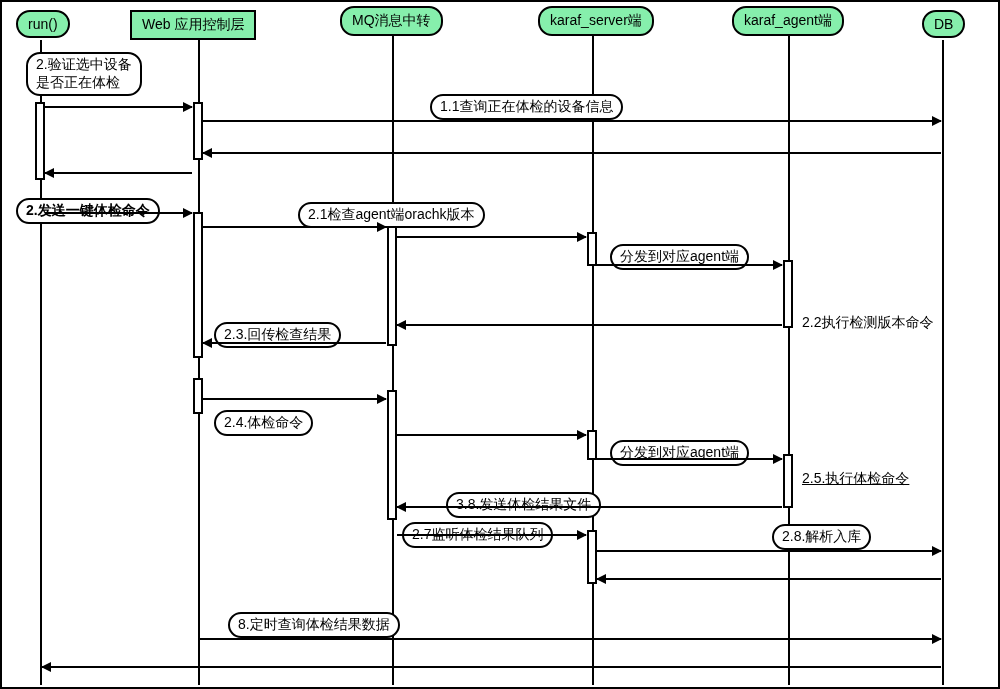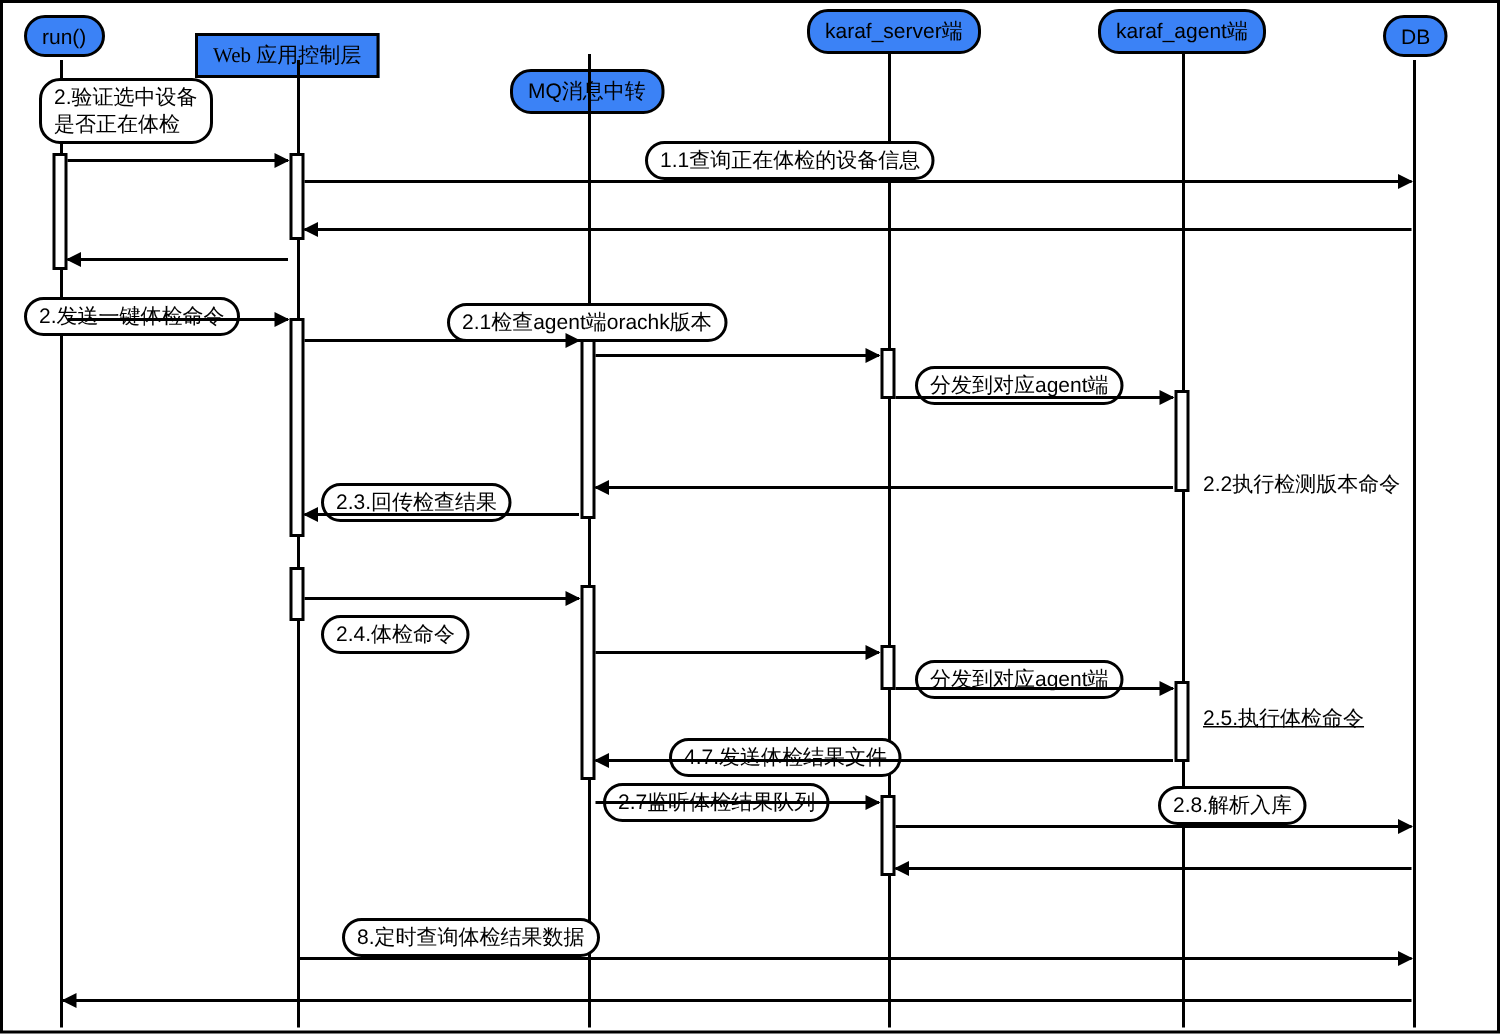--- a/index.html
+++ b/index.html
@@ -11,21 +11,21 @@
   }
   .canvas {
     position: relative;
     width: 1000px;
     height: 689px;
     border: 2px solid #000;
   }
   .participant {
     position: absolute;
     border: 2px solid #000;
-    background: #3b82f6;
+    background: #86efac;
     text-align: center;
     padding: 4px 10px;
     white-space: nowrap;
   }
   .participant.round { border-radius: 14px; }
   .lifeline {
     position: absolute;
     width: 2px;
     background: #000;
   }
@@ -63,22 +63,22 @@
   }
   .arrow.right::after { right: -1px; border-left: 10px solid #000; }
   .arrow.left::after { left: -1px; border-right: 10px solid #000; }
 </style>
 </head>
 <body>
 
 <div class="canvas">
 
   <div class="participant round" style="left:14px; top:8px;">run()</div>
-  <div class="participant" style="left:128px; top:20px;font-family:Liberation Serif, serif;">Web 应用控制层</div>
-  <div class="participant round" style="left:338px; top:4px;margin-top:40px;">MQ消息中转</div>
+  <div class="participant" style="left:128px; top:8px;">Web 应用控制层</div>
+  <div class="participant round" style="left:338px; top:4px;">MQ消息中转</div>
   <div class="participant round" style="left:536px; top:4px;">karaf_server端</div>
   <div class="participant round" style="left:730px; top:4px;">karaf_agent端</div>
   <div class="participant round" style="left:920px; top:8px;">DB</div>
 
   <div class="lifeline" style="left:38px; top:38px; height:645px;"></div>
   <div class="lifeline" style="left:196px; top:38px; height:645px;"></div>
   <div class="lifeline" style="left:390px; top:34px; height:649px;"></div>
   <div class="lifeline" style="left:590px; top:34px; height:649px;"></div>
   <div class="lifeline" style="left:786px; top:34px; height:649px;"></div>
   <div class="lifeline" style="left:940px; top:38px; height:645px;"></div>
@@ -104,21 +104,21 @@
 是否正在体检</div>
   <div class="arrow right" style="left:43px; top:104px; width:147px;"></div>
 
   <div class="msg-label" style="left:428px; top:92px;">1.1查询正在体检的设备信息</div>
   <div class="arrow right" style="left:201px; top:118px; width:738px;"></div>
 
   <div class="arrow left" style="left:201px; top:150px; width:738px;"></div>
 
   <div class="arrow left" style="left:43px; top:170px; width:147px;"></div>
 
-  <div class="msg-label" style="left:14px; top:196px;">2.发送一键体检命令</div>
+  <div class="msg-label" style="left:14px; top:196px;font-weight:bold;">2.发送一键体检命令</div>
   <div class="arrow right" style="left:43px; top:210px; width:147px;"></div>
 
   <div class="msg-label" style="left:296px; top:200px;">2.1检查agent端orachk版本</div>
   <div class="arrow right" style="left:201px; top:224px; width:183px;"></div>
 
   <div class="arrow right" style="left:395px; top:234px; width:189px;"></div>
 
   <div class="msg-label" style="left:608px; top:242px;">分发到对应agent端</div>
   <div class="arrow right" style="left:595px; top:262px; width:185px;"></div>
 
@@ -131,21 +131,21 @@
   <div class="msg-label" style="left:212px; top:374px;margin-top:34px;">2.4.体检命令</div>
   <div class="arrow right" style="left:201px; top:396px; width:183px;"></div>
 
   <div class="arrow right" style="left:395px; top:432px; width:189px;"></div>
 
   <div class="msg-label" style="left:608px; top:438px;">分发到对应agent端</div>
   <div class="arrow right" style="left:595px; top:456px; width:185px;"></div>
 
   <div class="label-plain" style="left:800px; top:468px;text-decoration:underline;">2.5.执行体检命令</div>
 
-  <div class="msg-label" style="left:444px; top:490px;">4.7.发送体检结果文件</div>
+  <div class="msg-label" style="left:444px; top:490px;">3.8.发送体检结果文件</div>
   <div class="arrow left" style="left:395px; top:504px; width:385px;"></div>
 
   <div class="msg-label" style="left:400px; top:520px;">2.7监听体检结果队列</div>
   <div class="arrow right" style="left:395px; top:532px; width:189px;"></div>
 
   <div class="msg-label" style="left:770px; top:522px;">2.8.解析入库</div>
   <div class="arrow right" style="left:595px; top:548px; width:344px;"></div>
 
   <div class="arrow left" style="left:595px; top:576px; width:344px;"></div>
 

